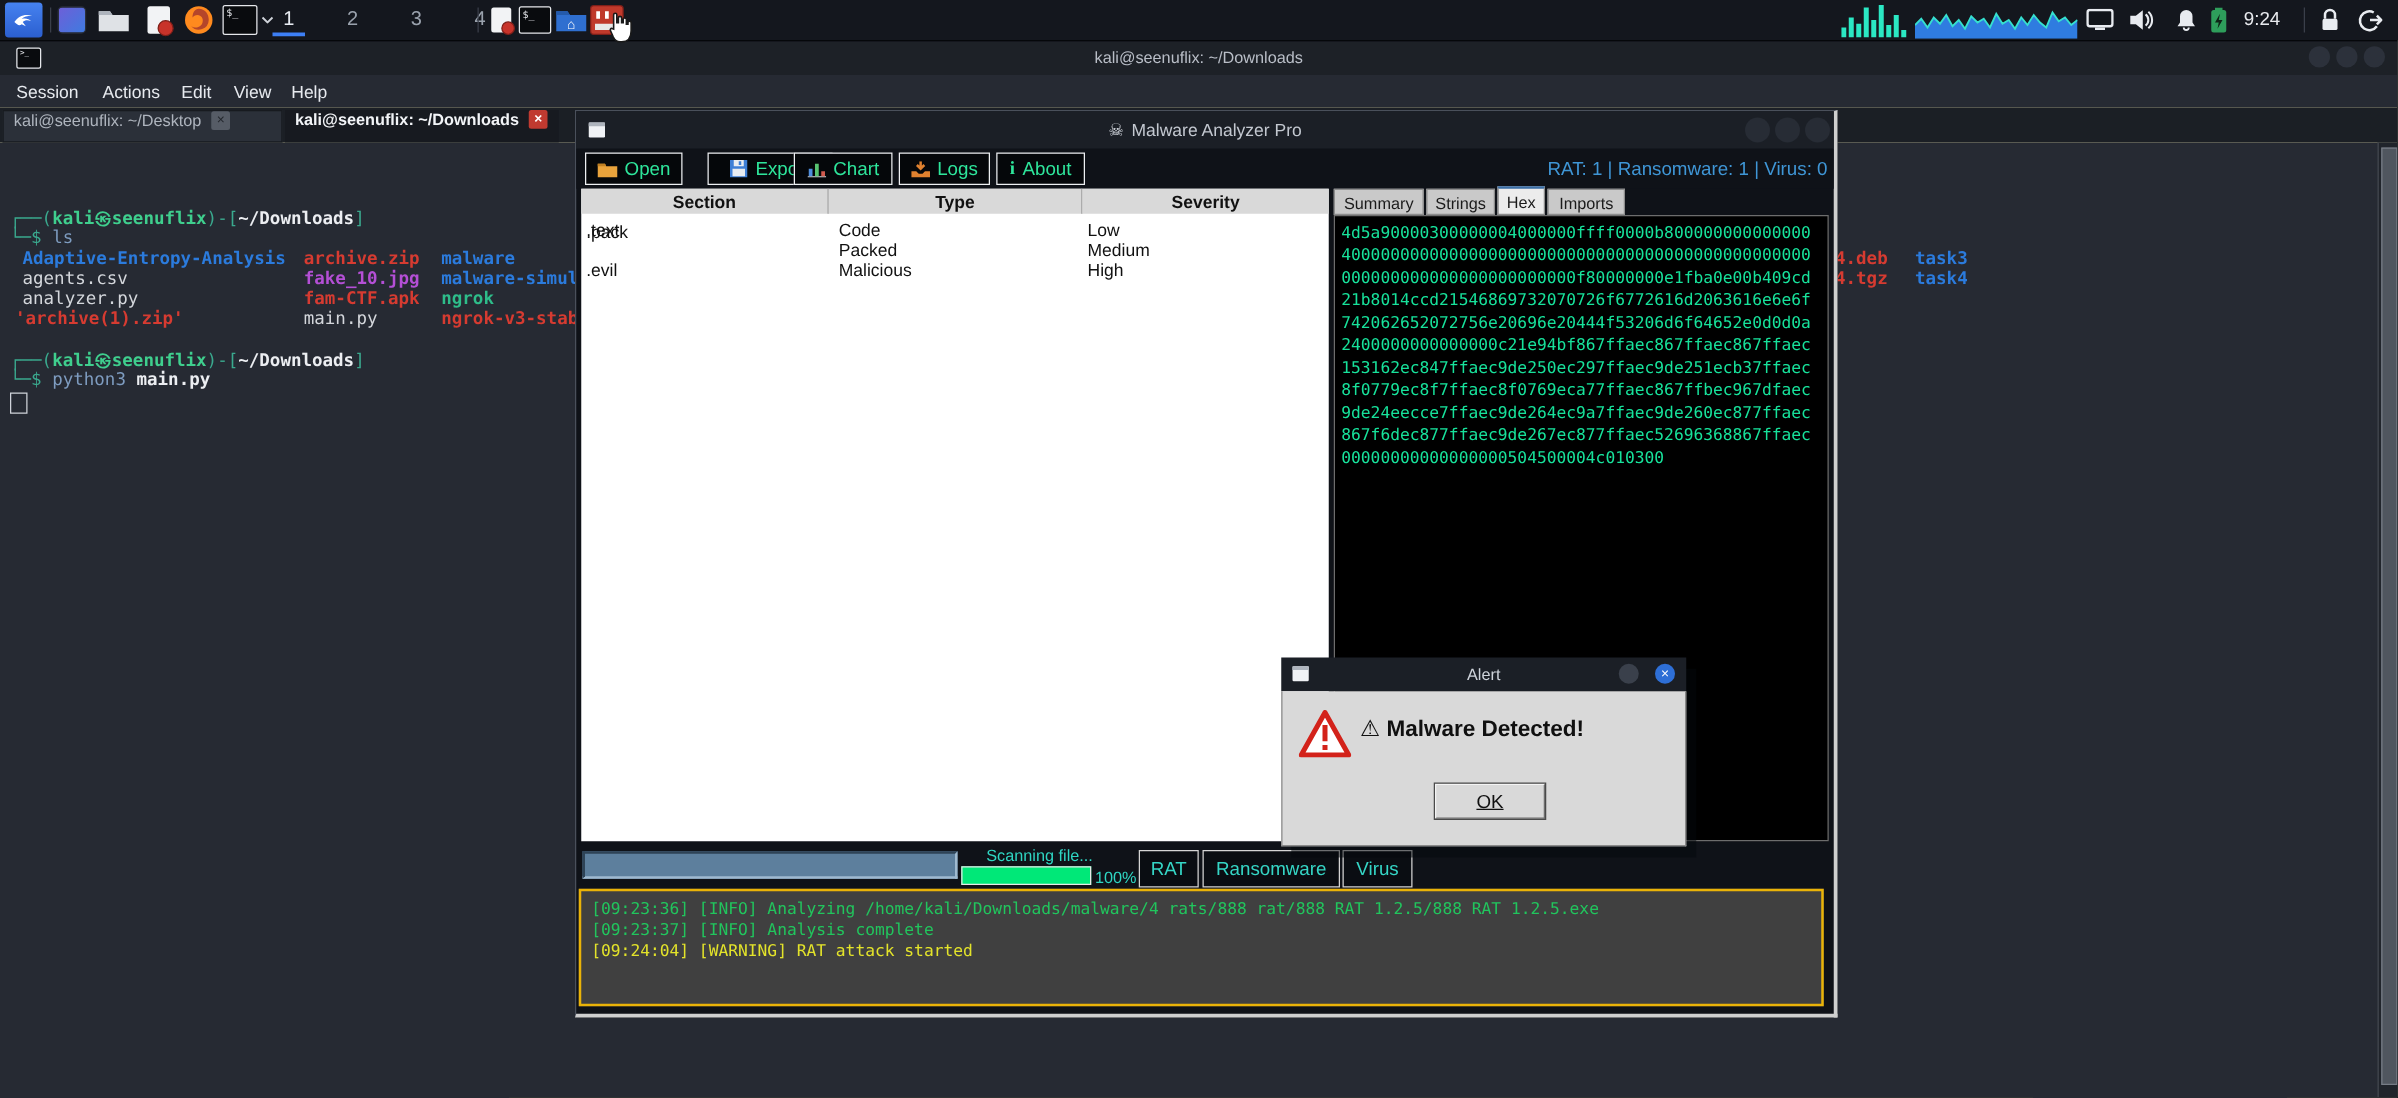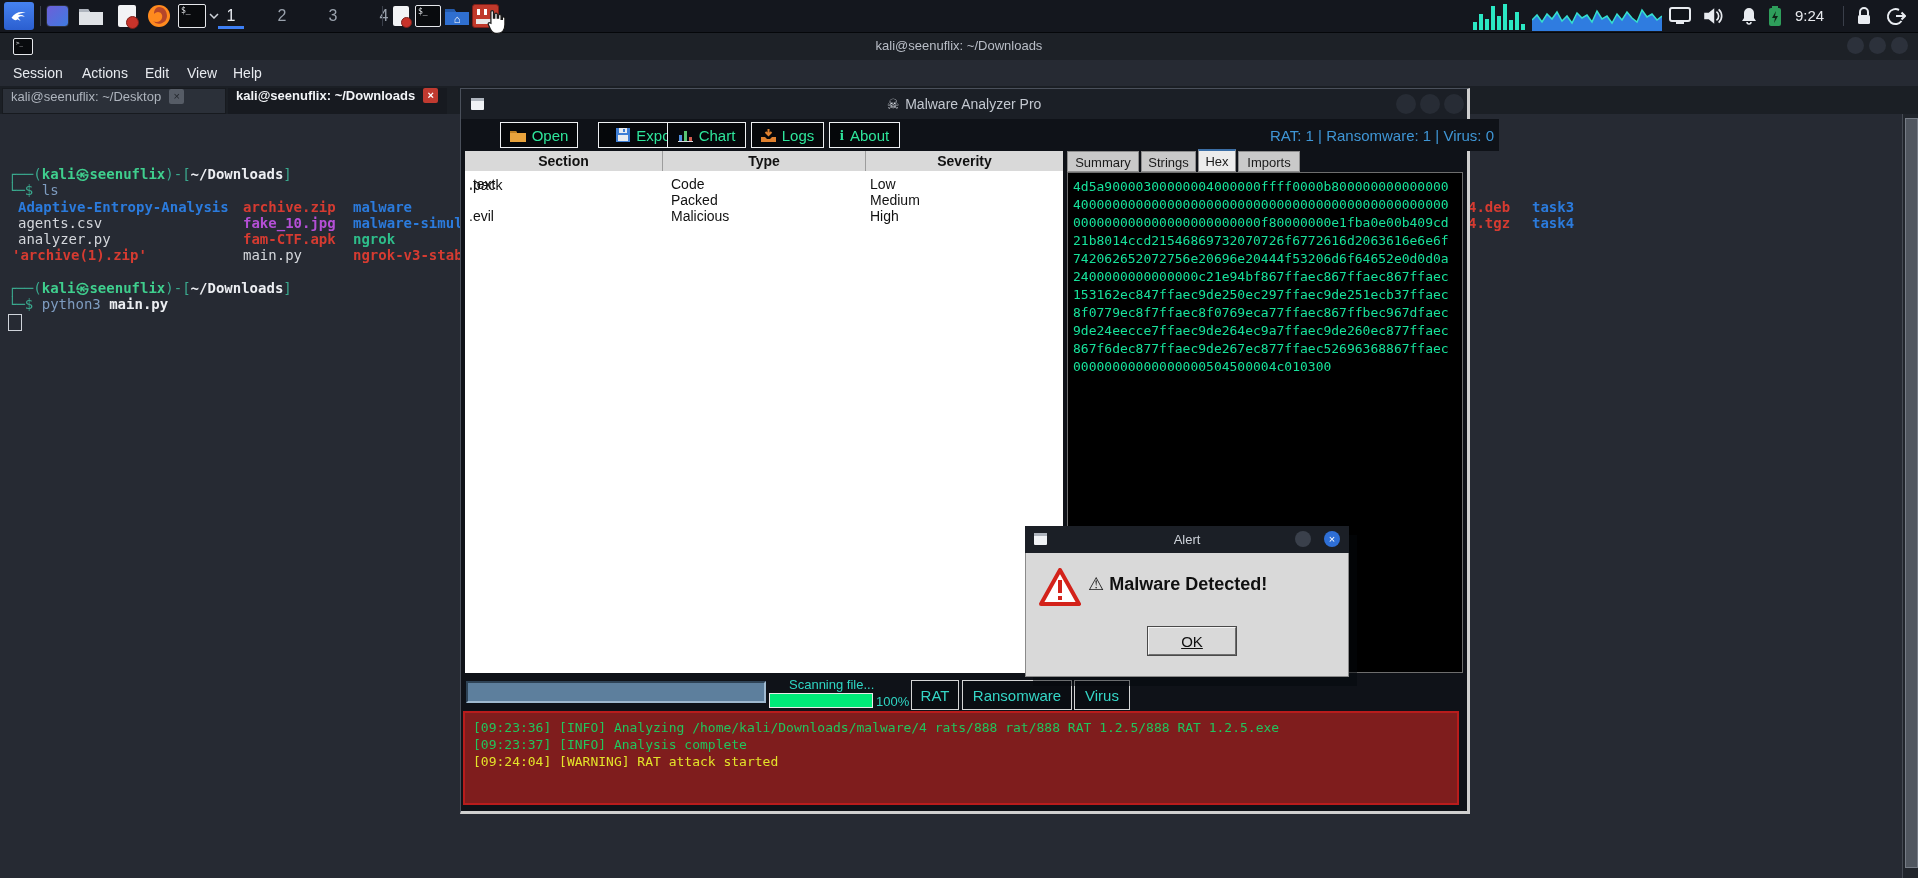--- a/index.html
+++ b/index.html
@@ -58,21 +58,21 @@
   #term-scroll{left:1902px;top:82px;width:16px;height:764px;background:#20242b;border-left:1px solid #454a53;}
   #term-thumb{left:2px;top:4px;width:11px;height:748px;background:#50565f;border:1px solid #767c86;}
 
   
   #app{left:460px;top:88px;width:1006px;height:722px;background:#0f1218;z-index:2;
        border-top:1px solid #4a505b;border-left:1px solid #4a505b;border-right:3px solid #cfcfcf;border-bottom:3px solid #cfcfcf;box-sizing:content-box;}
   #app-titlebar{left:0;top:0;width:1006px;height:30px;background:#1b1f26;}
   #app-title{width:100%;text-align:center;top:7px;color:#c3c8d0;font-size:14px;}
   #app-title .skull{color:#d6dae1;margin-right:6px;}
   .appctl{width:20px;height:20px;border-radius:50%;background:#272c35;top:5px;}
-  #app-toolbar{left:0;top:30px;width:1006px;height:32px;background:#0f1218;margin-left:32px;}
+  #app-toolbar{left:0;top:30px;width:1006px;height:32px;background:#0f1218;}
   .toolbtn{position:absolute;top:3px;height:26px;background:#05070a;border:1px solid #eef0f3;color:#2ee59b;font-size:15px;display:flex;align-items:center;justify-content:center;gap:6px;box-sizing:border-box;}
   #stats{right:5px;top:8px;color:#3f96d6;font-size:15px;}
 
   
   #tbl{left:4px;top:62px;width:598px;height:522px;background:#ffffff;}
   .th{position:absolute;top:0;height:20px;background:#d9d9d9;border-right:1px solid #9d9d9d;font-weight:bold;font-size:14px;color:#111;text-align:center;line-height:20px;box-sizing:border-box;}
   .td{position:absolute;font-size:14px;color:#111;}
 
   
   .ntab{position:absolute;top:62px;height:21px;background:#c9c9c9;color:#1a1a1a;font-size:13px;text-align:center;line-height:21px;border:1px solid #8d8d8d;box-sizing:border-box;}
@@ -85,21 +85,21 @@
   #slatebar{left:5px;top:592px;width:300px;height:22px;background:#5d7f9d;border:2px solid;border-color:#2e4356 #9fb9cf #9fb9cf #2e4356;box-sizing:border-box;}
   #scanlabel{left:328px;top:588px;color:#2fd6c3;font-size:13px;}
   #greenbar{left:308px;top:604px;width:104px;height:15px;background:#00e878;border:1px solid #e8e8e8;box-sizing:border-box;}
   #pct{left:415px;top:605px;color:#2fd6c3;font-size:13px;}
   .tbtn{position:absolute;top:591px;height:30px;background:#0a0d12;border:1px solid #d5d5d5;color:#35d6c6;font-size:15px;display:flex;align-items:center;justify-content:center;box-sizing:border-box;}
   .tbtn:nth-child(1){left:450px;width:48px;}
   .tbtn:nth-child(2){left:501px;width:110px;}
   .tbtn:nth-child(3){left:613px;width:56px;}
 
   
-  #logbox{left:2px;top:622px;width:996px;height:94px;background:#7f1d1d;border:2px solid #b91c1c;box-sizing:border-box;overflow:hidden;}
+  #logbox{left:2px;top:622px;width:996px;height:94px;background:#404040;border:2px solid #eab308;box-sizing:border-box;overflow:hidden;}
   #logpad{padding:6px 0 0 8px;}
   .logline{font-size:13px;line-height:17px;color:#21c55d;white-space:pre;}
   .logline.warn{color:#e3e32a;}
 
   
   #alert{left:1025px;top:526px;width:324px;height:151px;z-index:4;box-shadow:8px 9px 0 rgba(4,7,11,0.5);}
   #alert-titlebar{left:0;top:0;width:324px;height:27px;background:#1b1f26;}
   #alert-title{width:100%;text-align:center;top:6px;color:#ced3da;font-size:13px;}
   #alert-body{left:0;top:27px;width:324px;height:124px;background:#d9d9d9;border:1px solid #8a8a8a;border-top:none;box-sizing:border-box;}
   #alert-msg{left:62px;top:20px;font-size:18px;font-weight:bold;color:#101010;}

